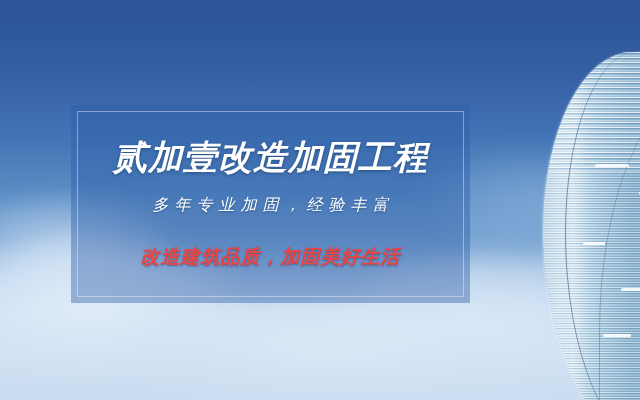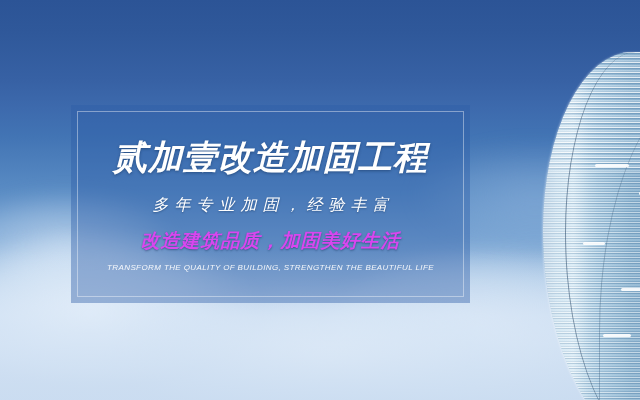--- a/index.html
+++ b/index.html
@@ -215,24 +215,24 @@
     margin-top: 19px;
     font-size: 16px;
     font-weight: normal;
     color: #ffffff;
     letter-spacing: 6px;
     text-indent: 6px;
     text-shadow: 0 1px 2px rgba(10,35,70,0.4);
     white-space: nowrap;
   }
   .slogan {
-    margin-top: 12px;
+    margin-top: 28px;
     font-size: 19px;
     font-weight: bold;
-    color: #d946ef;
+    color: #ef4444;
     letter-spacing: 1px;
     text-shadow: 0 1px 2px rgba(10,35,70,0.45);
     white-space: nowrap;
   }
   .en-slogan {
     margin-top: 9px;
     font-size: 8px;
     font-weight: normal;
     color: rgba(255,255,255,0.92);
     letter-spacing: 0.4px;
@@ -268,17 +268,16 @@
 
     </div>
   </div>
 
   <div class="panel">
     <div class="panel-inner"></div>
     <div class="panel-content">
       <div class="headline">贰加壹改造加固工程</div>
       <div class="subline">多年专业加固，经验丰富</div>
       <div class="slogan">改造建筑品质，加固美好生活</div>
-      <div class="en-slogan">TRANSFORM THE QUALITY OF BUILDING, STRENGTHEN THE BEAUTIFUL LIFE</div>
     </div>
   </div>
 
 </div>
 
 </body></html>

